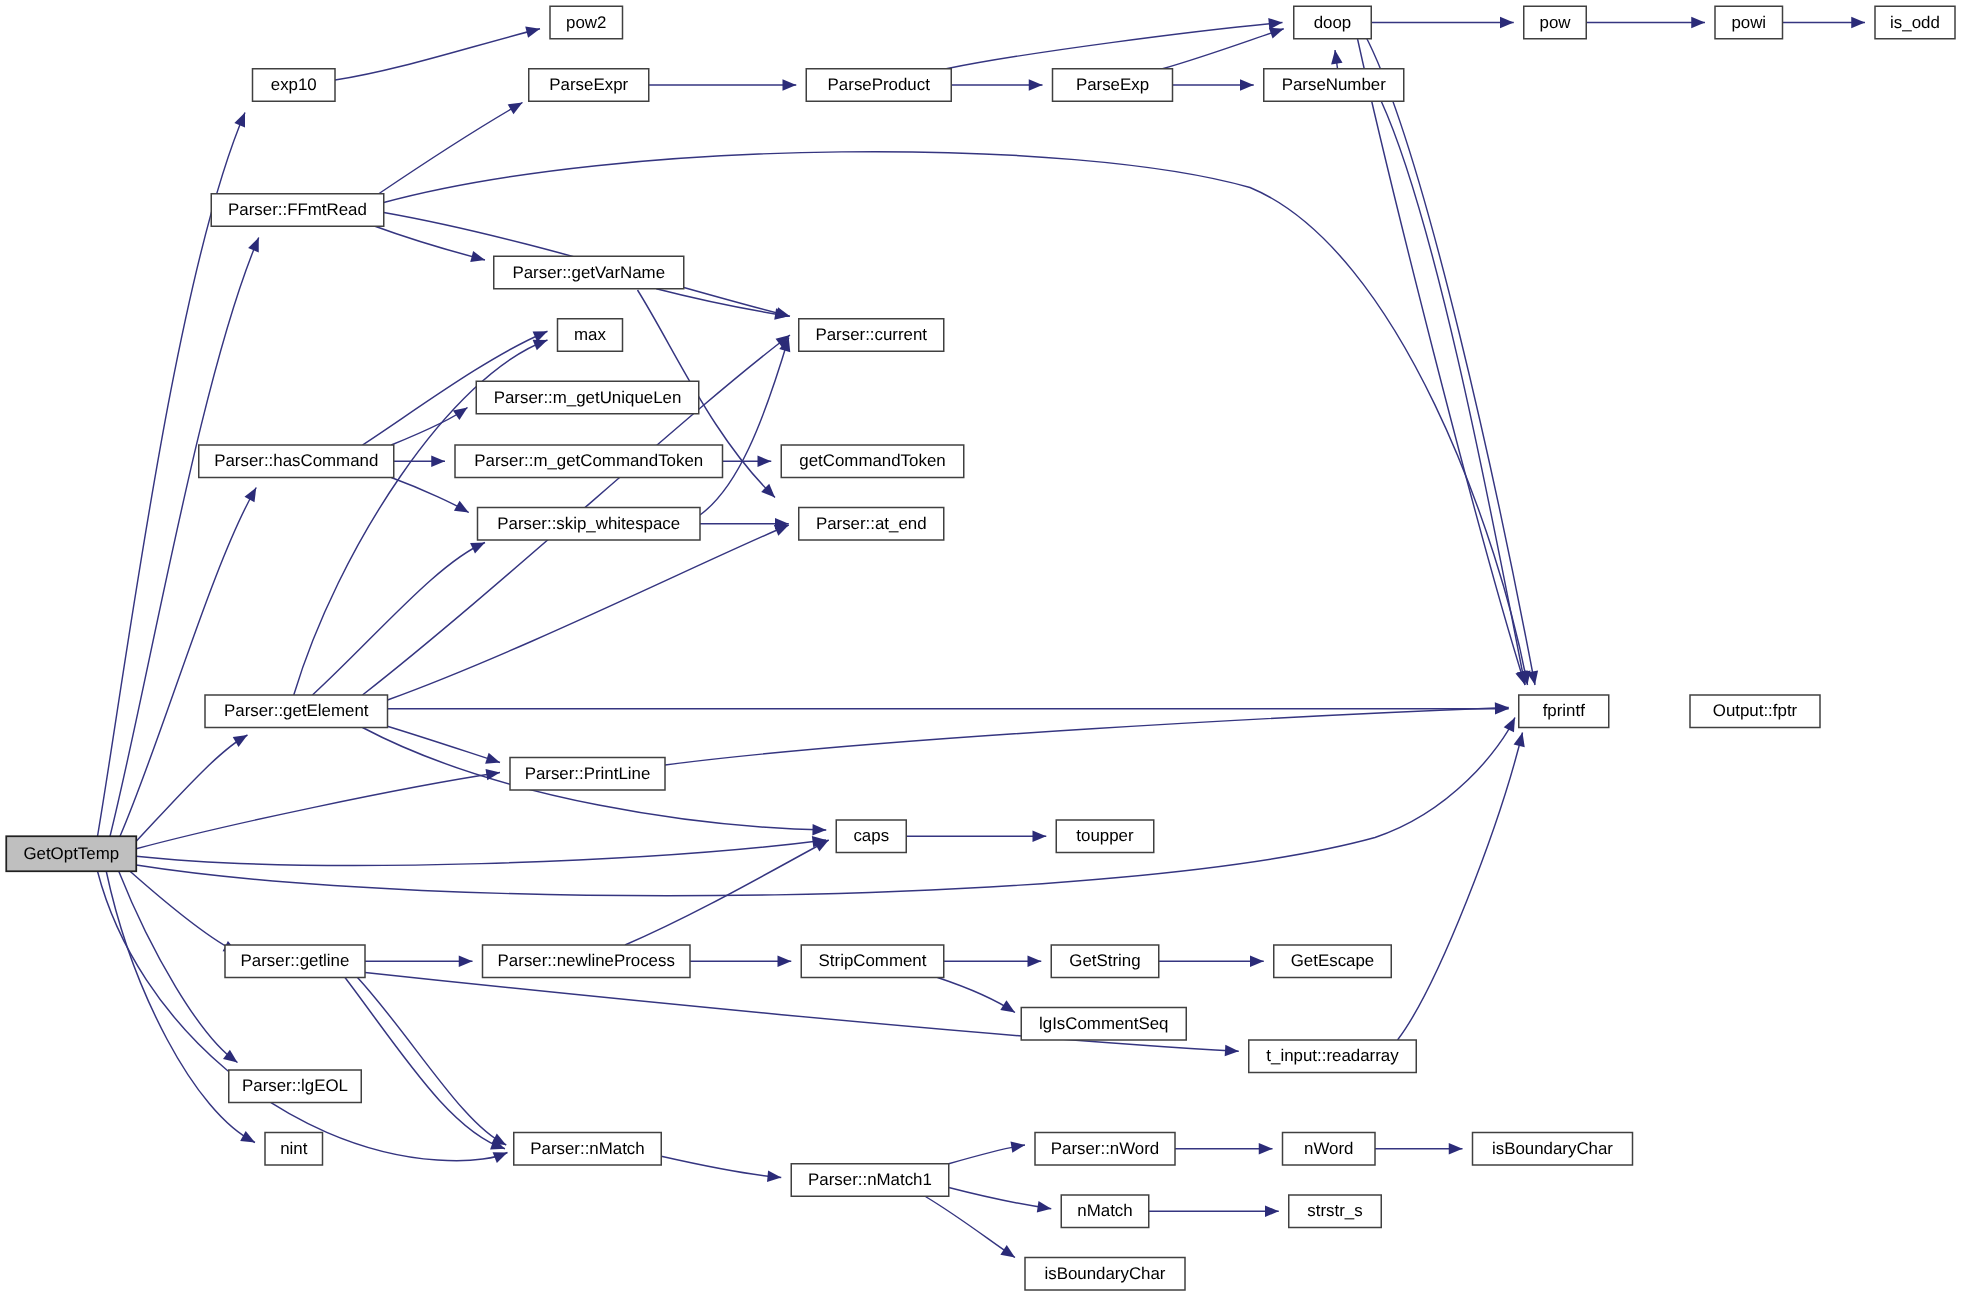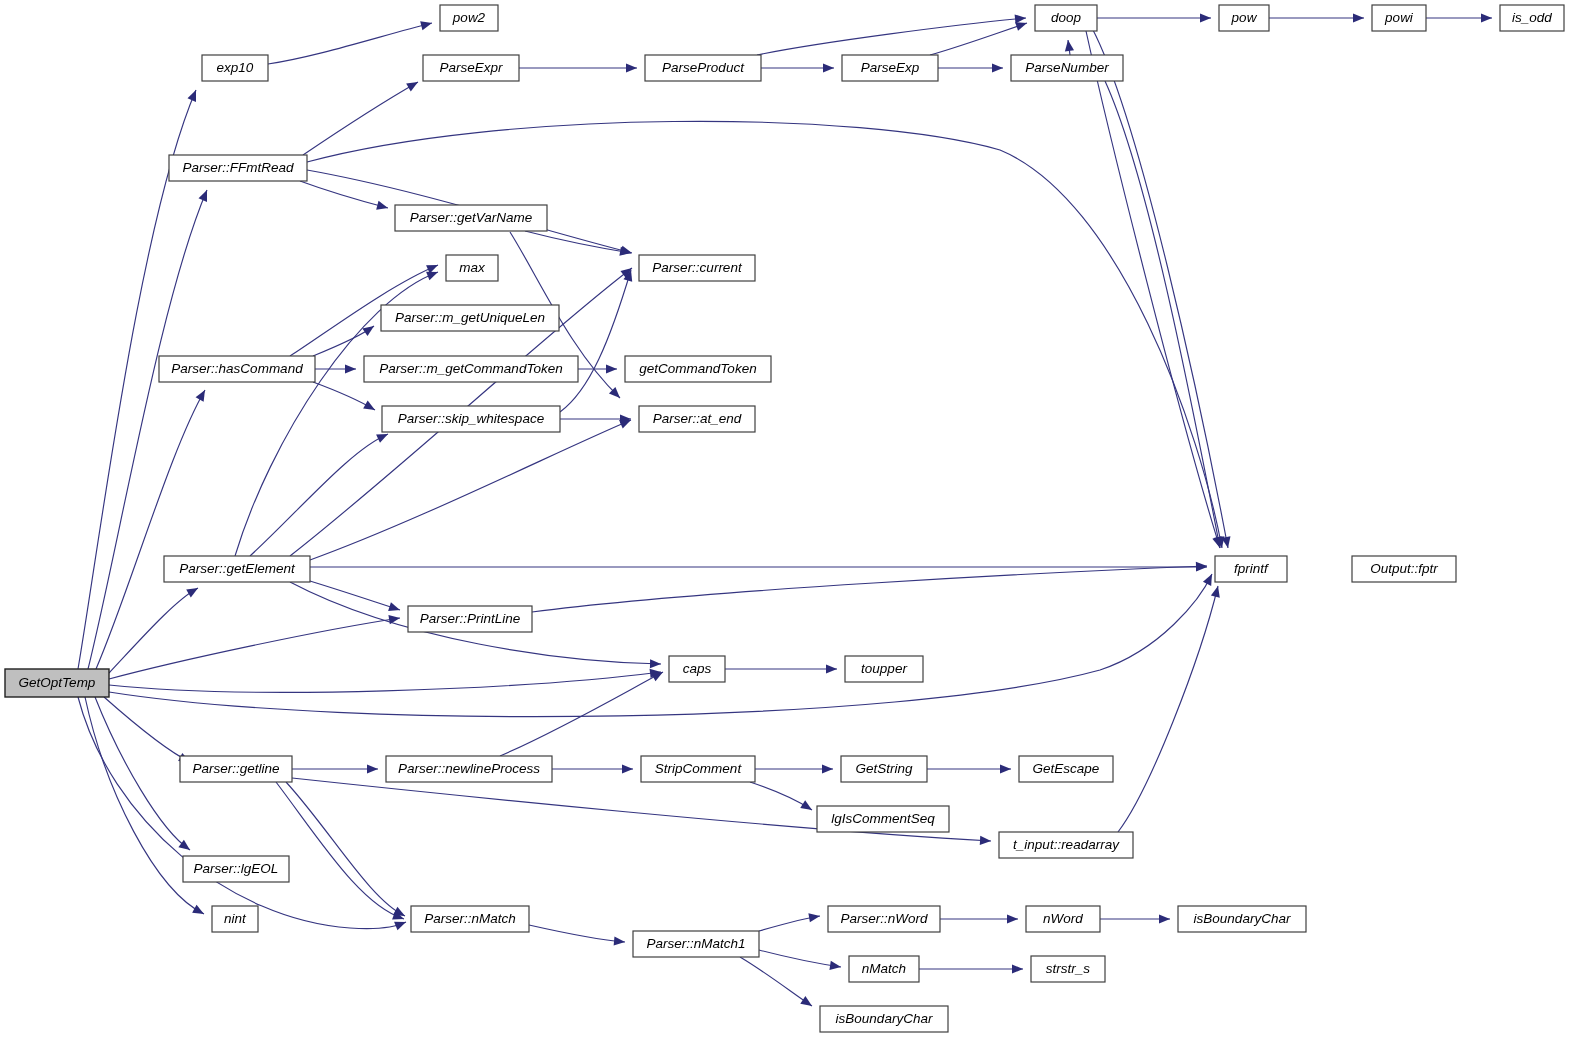--- a/index.html
+++ b/index.html
@@ -1,17 +1,17 @@
 <!DOCTYPE html>
 <html><head>
 <meta charset="utf-8">
 <style>
   html,body{margin:0;padding:0;background:#ffffff;}
   body{font-family:"Liberation Sans", sans-serif;}
-  #canvas{position:relative;width:1584px;height:1051px;overflow:hidden;background:#fff;font-style:italic;}
+  #canvas{position:relative;width:1584px;height:1051px;overflow:hidden;background:#fff;}
   svg#graph{position:absolute;left:0;top:0;width:1584px;height:1051px;}
   .node-rect{fill:#ffffff;stroke:#404040;stroke-width:1.2px;}
   .node-rect.highlight{fill:#bfbfbf;stroke:#202020;stroke-width:1.4px;}
   .node-label{font-family:"Liberation Sans", sans-serif;font-size:13.5px;fill:#000000;
               dominant-baseline:middle;text-anchor:middle;white-space:pre;}
   .edge{fill:none;stroke:#353580;stroke-width:1.15px;}
   .arrowhead{fill:#2b2b78;stroke:none;}
 </style>
 </head>
 <body>

